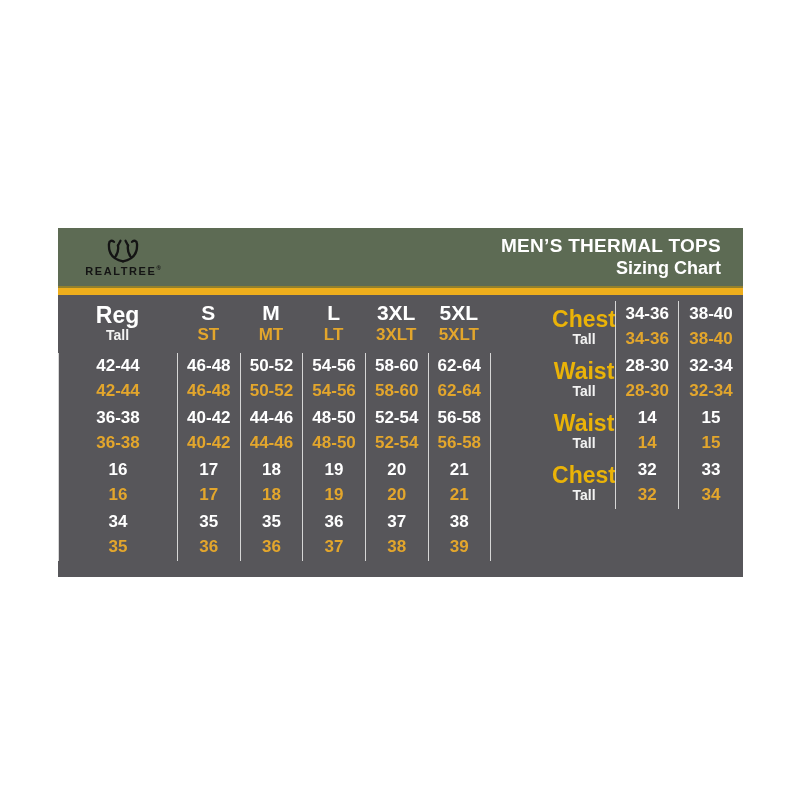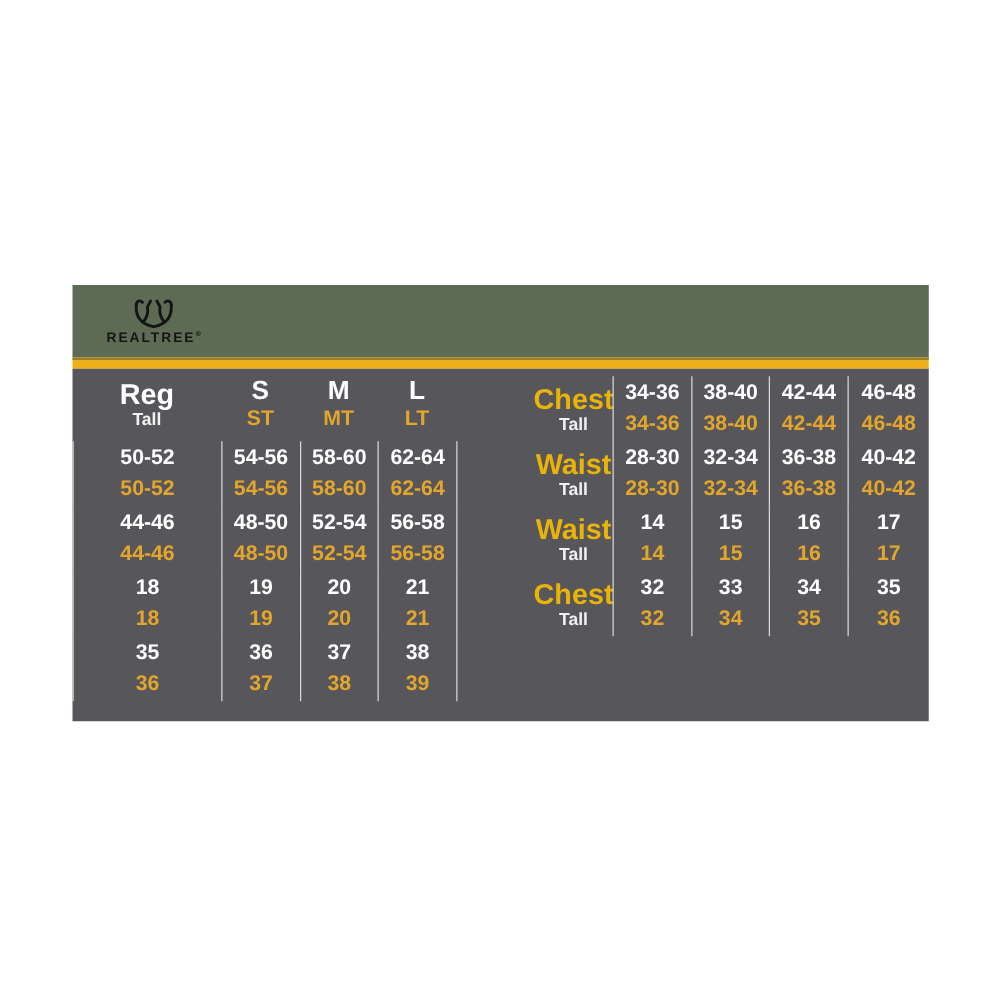--- a/index.html
+++ b/index.html
@@ -78,20 +78,24 @@
               <path d="M12.5 9 C 12.5 4.5, 17 3, 19.5 6"></path>
               <path d="M21 27 C 25 22, 26 17, 25 11"></path>
               <path d="M25 11 L28.5 4.5"></path>
             </g>
             <use href="#antler-left" transform="translate(64,0) scale(-1,1)"></use>
           </g>
         </svg>
       </span>
       <div class="brand"><span>REALTREE</span><sup>®</sup></div>
     </div>
+    <div class="titles">
+      <div class="title">MEN’S THERMAL TOPS</div>
+      <div class="subtitle">Sizing Chart</div>
+    </div>
   </div>
 
   <div class="gold"></div>
 
   <div class="tbl">
 
     <div class="cell chead">
       <div class="corner-reg">Reg</div>
       <div class="corner-tall">Tall</div>
     </div>
@@ -100,20 +104,28 @@
       <div class="size-tall">ST</div>
     </div>
     <div class="cell chead">
       <div class="size-reg">M</div>
       <div class="size-tall">MT</div>
     </div>
     <div class="cell chead">
       <div class="size-reg">L</div>
       <div class="size-tall">LT</div>
     </div>
+    <div class="cell chead">
+      <div class="size-reg">3XL</div>
+      <div class="size-tall">3XLT</div>
+    </div>
+    <div class="cell chead">
+      <div class="size-reg">5XL</div>
+      <div class="size-tall">5XLT</div>
+    </div>
     <div class="cell chead"></div>
 
     <div class="cell cdata">
       <div class="row-label">Chest</div>
       <div class="row-sub">Tall</div>
     </div>
     <div class="cell cdata dl">
       <div class="v-reg">34-36</div>
       <div class="v-tall">34-36</div>
     </div>

